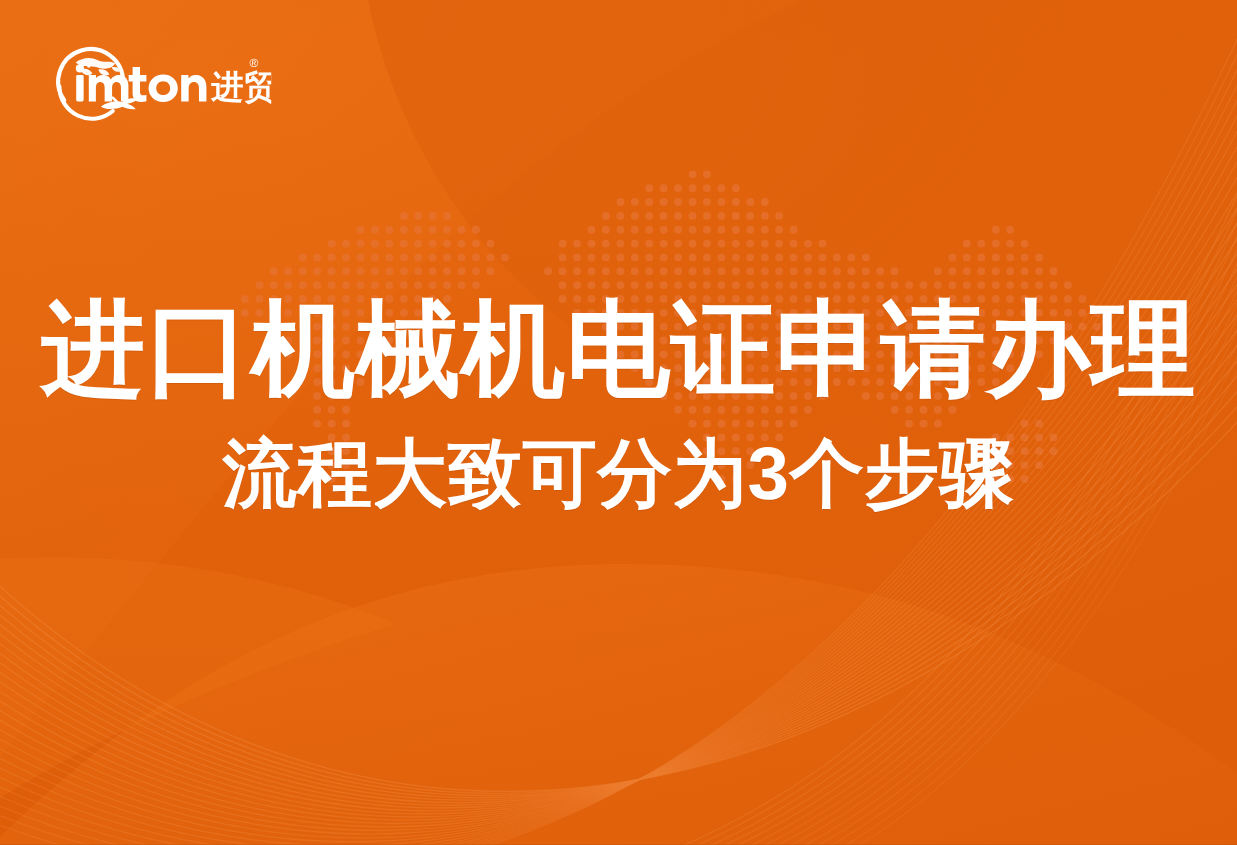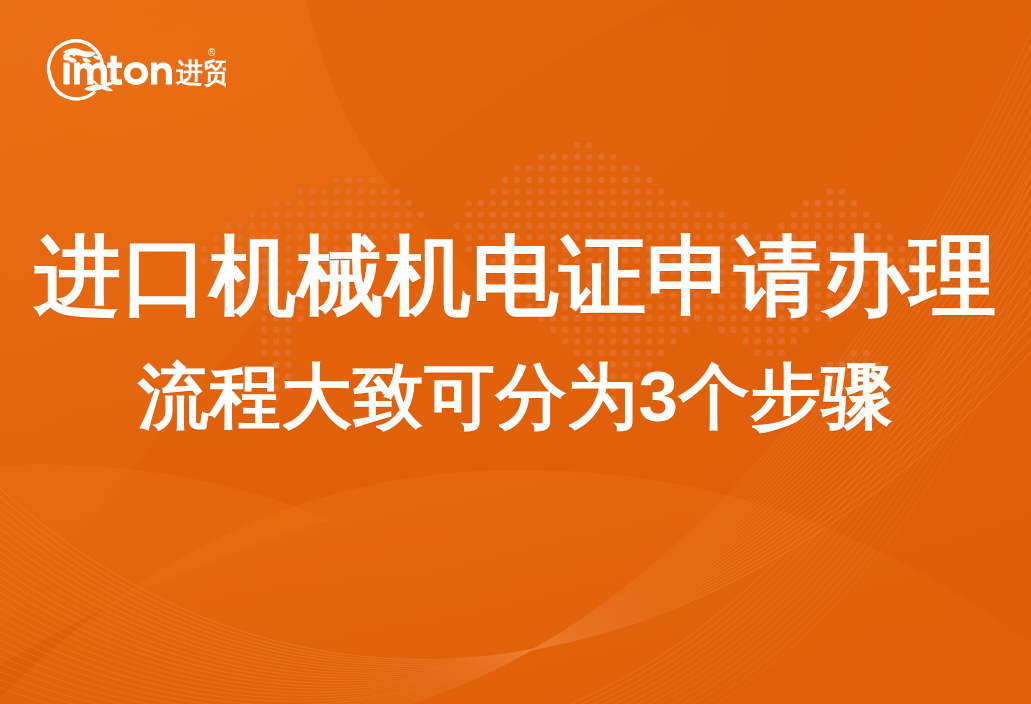--- a/index.html
+++ b/index.html
@@ -38,39 +38,39 @@
     position:absolute;
     left:36px; top:28px;
     width:190px; height:78px;
   }
   #logo svg{display:block;width:100%;height:100%;}
 
   
   #headline{
     position:absolute;
     left:0; right:0;
-    top:232px;
+    top:248px;
     text-align:center;
     color:#ffffff;
     font-weight:bold;
     line-height:1.0;
     letter-spacing:0px;
     text-shadow:0 1px 0 rgba(140,55,5,.18);
   }
   .hl-line{
     display:block;
     white-space:nowrap;
   }
   #hl1{
     font-size:87px;
     letter-spacing:0.5px;
   }
   #hl2{
-    font-size:71px;
-    margin-top:42px;
+    font-size:62px;
+    margin-top:30px;
     letter-spacing:0.5px;
   }
 </style>
 </head>
 <body>
 
 <div id="banner">
 
   <div class="layer" id="bg-base"></div>
 

